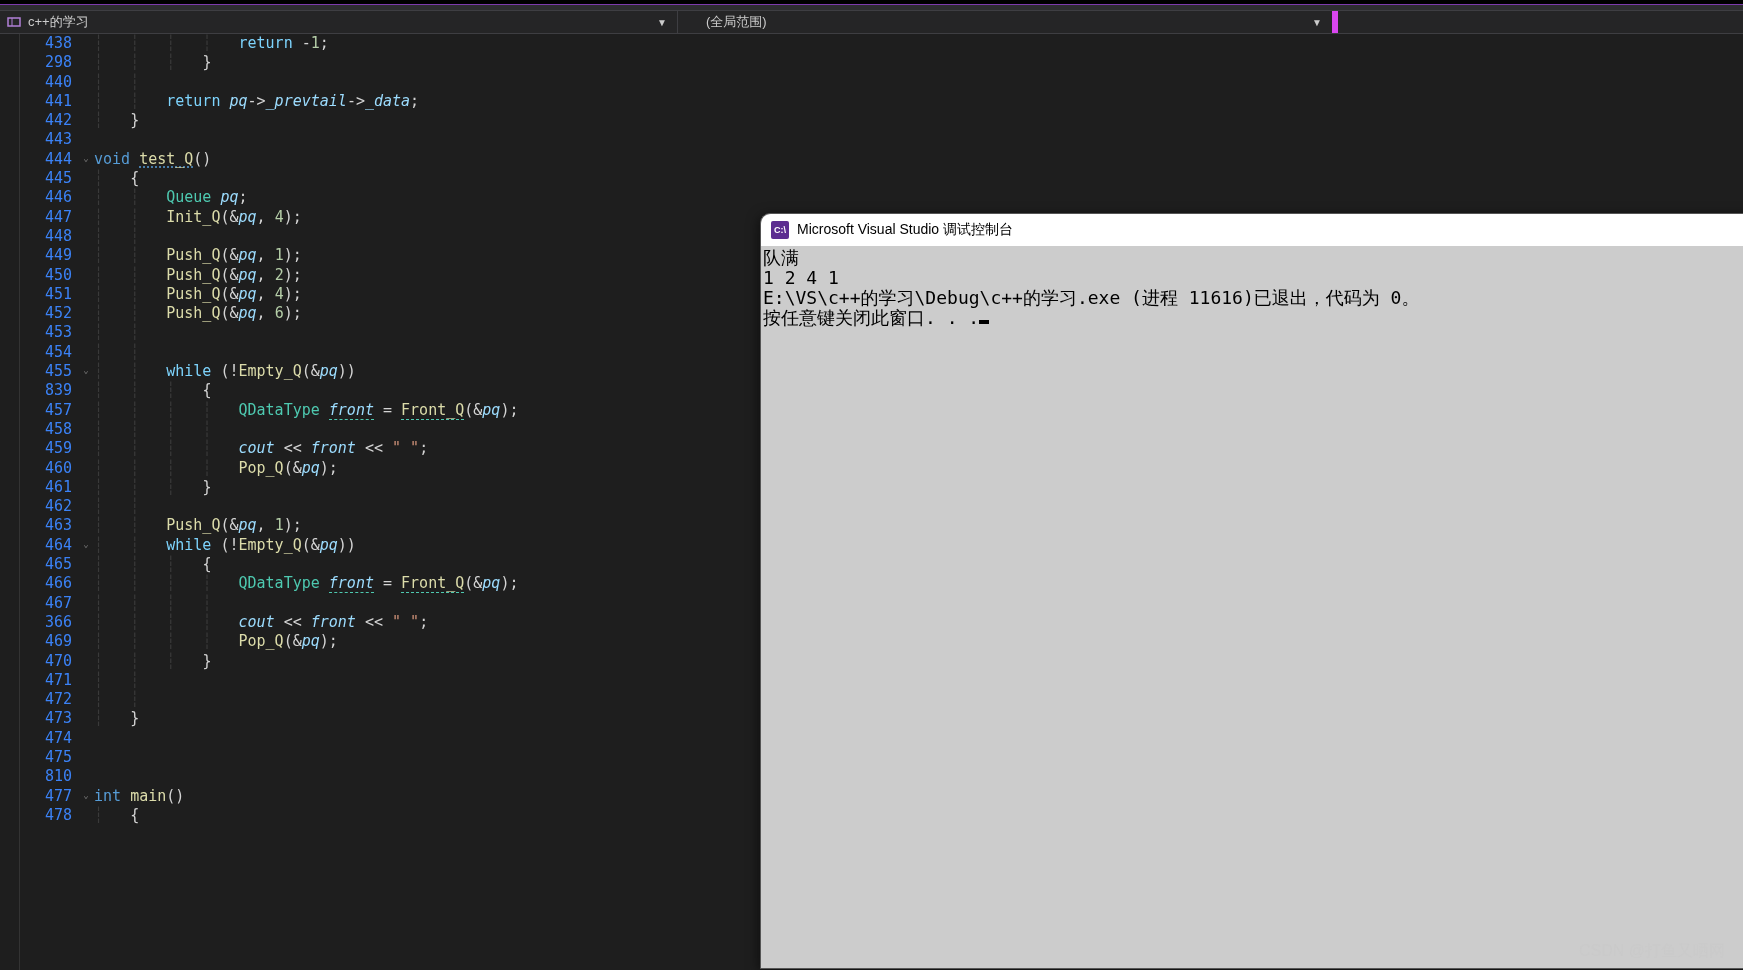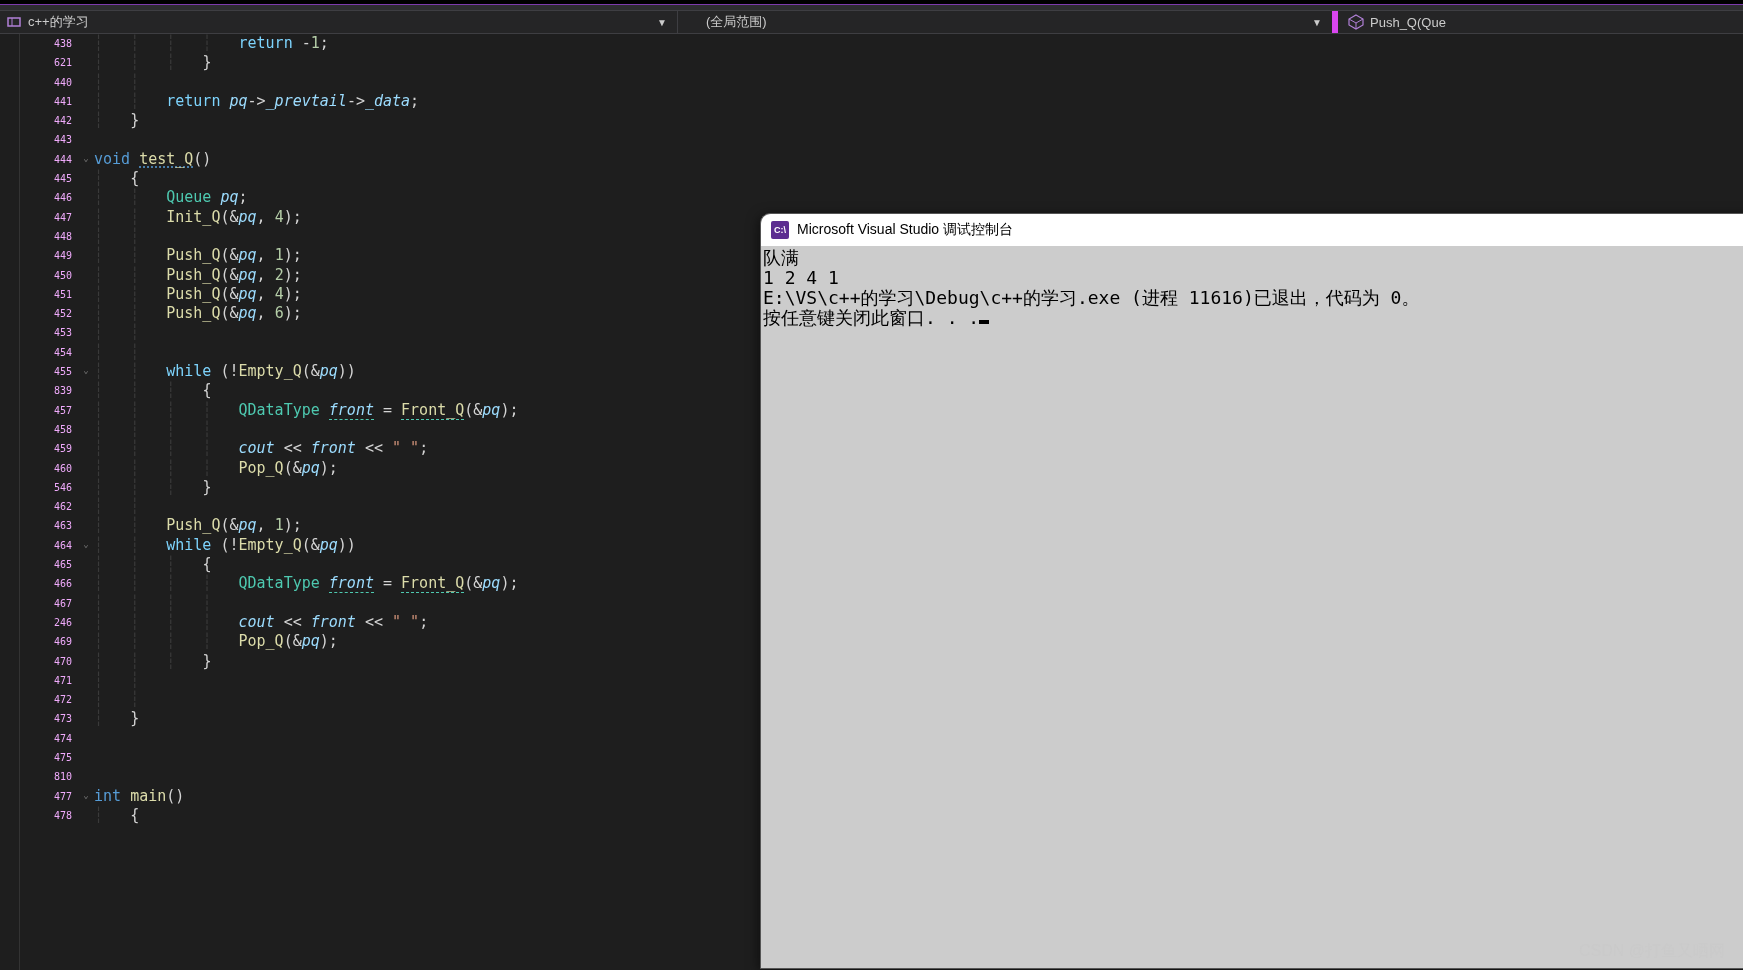--- a/index.html
+++ b/index.html
@@ -96,23 +96,23 @@
     background: #1e1e1e;
   }
   .left-gutter {
     width: 20px;
     background: #1e1e1e;
     border-right: 1px solid #333;
   }
   .gutter {
     width: 58px;
     text-align: right;
-    color: #f0abfc;
+    color: #3b82f6;
     font-family: Consolas, monospace;
-    font-size: 10px;
+    font-size: 15px;
     line-height: 19.3px;
     padding-right: 6px;
     background: #1e1e1e;
   }
   .fold-col {
     width: 16px;
     color: #808080;
     font-size: 11px;
     line-height: 19.3px;
     text-align: center;
@@ -216,38 +216,27 @@
           <line x1="5" y1="3" x2="5" y2="11" stroke="#b180d7"></line>
         </svg>
     </span>
     <span>c++的学习</span>
     <span class="drop">▼</span>
   </div>
   <div class="nav-mid">
     <span>(全局范围)</span>
     <span class="drop">▼</span>
   </div>
-  <div class="nav-right">
-    <span class="cube">
-      <svg width="16" height="16" viewBox="0 0 16 16">
-          <polygon points="8,1 15,5 15,11 8,15 1,11 1,5" fill="none" stroke="#b180d7" stroke-width="1.2"></polygon>
-          <line x1="1" y1="5" x2="8" y2="9" stroke="#b180d7"></line>
-          <line x1="15" y1="5" x2="8" y2="9" stroke="#b180d7"></line>
-          <line x1="8" y1="9" x2="8" y2="15" stroke="#b180d7"></line>
-        </svg>
-    </span>
-    <span>Push_Q(Que</span>
-  </div>
 </div>
 
 <div class="editor">
   <div class="left-gutter"></div>
   <div class="gutter" id="gutter">
       <div class="gutter-line">438</div>
-      <div class="gutter-line">621</div>
+      <div class="gutter-line">298</div>
       <div class="gutter-line">440</div>
       <div class="gutter-line">441</div>
       <div class="gutter-line">442</div>
       <div class="gutter-line">443</div>
       <div class="gutter-line">444</div>
       <div class="gutter-line">445</div>
       <div class="gutter-line">446</div>
       <div class="gutter-line">447</div>
       <div class="gutter-line">448</div>
       <div class="gutter-line">449</div>
@@ -255,28 +244,28 @@
       <div class="gutter-line">451</div>
       <div class="gutter-line">452</div>
       <div class="gutter-line">453</div>
       <div class="gutter-line">454</div>
       <div class="gutter-line">455</div>
       <div class="gutter-line">839</div>
       <div class="gutter-line">457</div>
       <div class="gutter-line">458</div>
       <div class="gutter-line">459</div>
       <div class="gutter-line">460</div>
-      <div class="gutter-line">546</div>
+      <div class="gutter-line">461</div>
       <div class="gutter-line">462</div>
       <div class="gutter-line">463</div>
       <div class="gutter-line">464</div>
       <div class="gutter-line">465</div>
       <div class="gutter-line">466</div>
       <div class="gutter-line">467</div>
-      <div class="gutter-line">246</div>
+      <div class="gutter-line">366</div>
       <div class="gutter-line">469</div>
       <div class="gutter-line">470</div>
       <div class="gutter-line">471</div>
       <div class="gutter-line">472</div>
       <div class="gutter-line">473</div>
       <div class="gutter-line">474</div>
       <div class="gutter-line">475</div>
       <div class="gutter-line">810</div>
       <div class="gutter-line">477</div>
       <div class="gutter-line">478</div>

